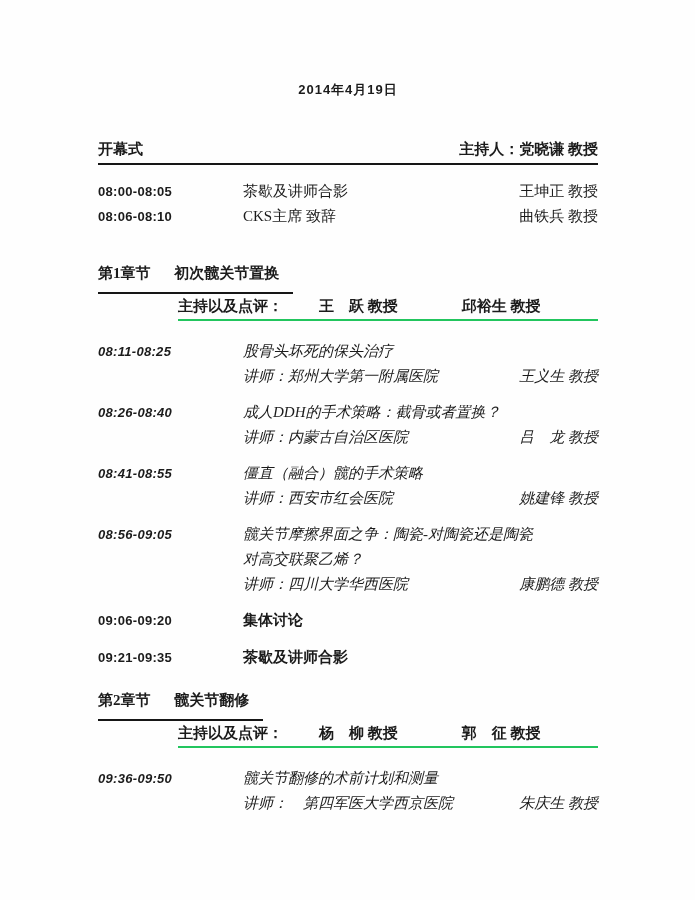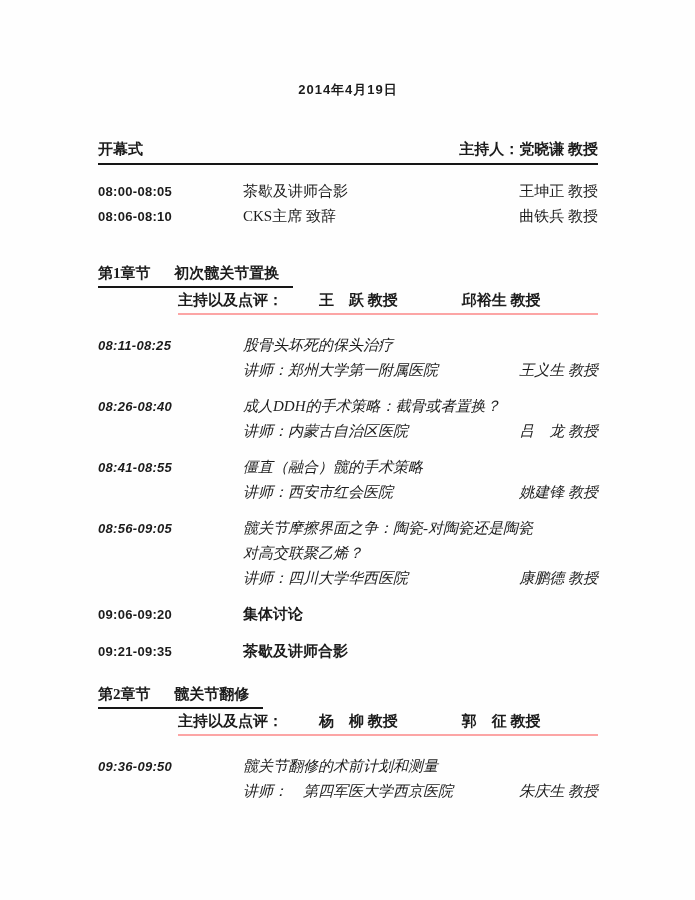--- a/index.html
+++ b/index.html
@@ -50,34 +50,34 @@
   .opening-rows { margin-top: 14px; }
   .opening-rows .row { line-height: 24px; }
 
   
   .section-1 { margin-top: 34px; }
   .section-2 { margin-top: 20px; }
   .sec-head { line-height: 20px; }
   .sec-underline {
     display: inline-block;
     border-bottom: 2px solid #161616;
-    padding-bottom: 3px;
+    padding-bottom: 9px;
     padding-right: 14px;
     font-weight: bold;
   }
   .sec-title-text { margin-left: 20px; }
   .moderator-row {
     margin-left: 80px;
     margin-top: 2px;
     display: flex;
     align-items: baseline;
     font-weight: bold;
     line-height: 20px;
     padding-bottom: 3px;
-    border-bottom: 2px solid #fca5a5;
+    border-bottom: 2px solid #22c55e;
     white-space: pre;
   }
   .mod-1 { margin-left: 36px; }
   .mod-2 { margin-left: 64px; }
 
   .talks { margin-top: 18px; }
   .talk { margin-bottom: 11px; font-style: italic; }
   .talk .row { line-height: 25px; }
   .talk-title, .lecturer, .topic { white-space: pre-wrap; }
   .plain-row { line-height: 25px; margin-bottom: 12px; }

